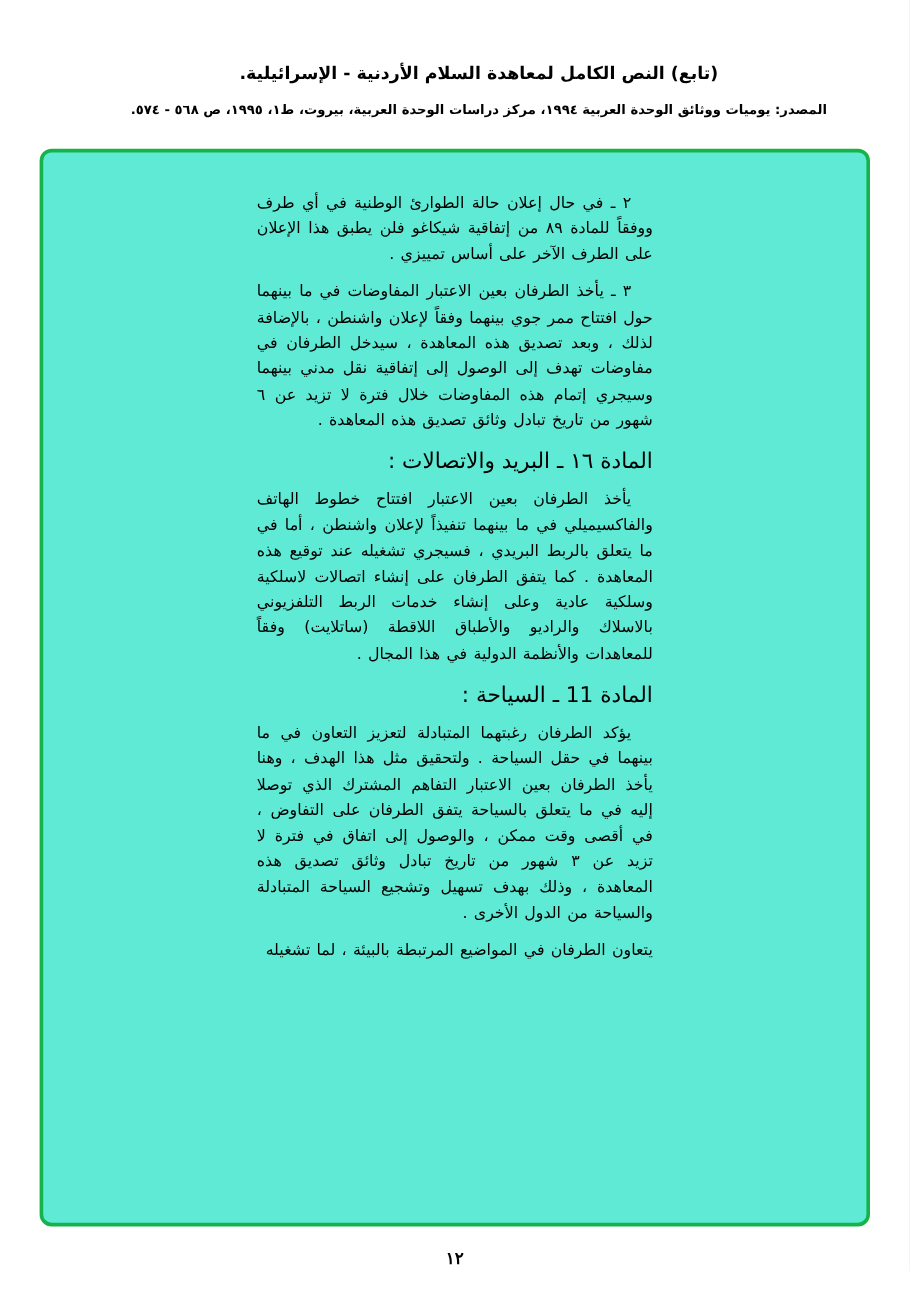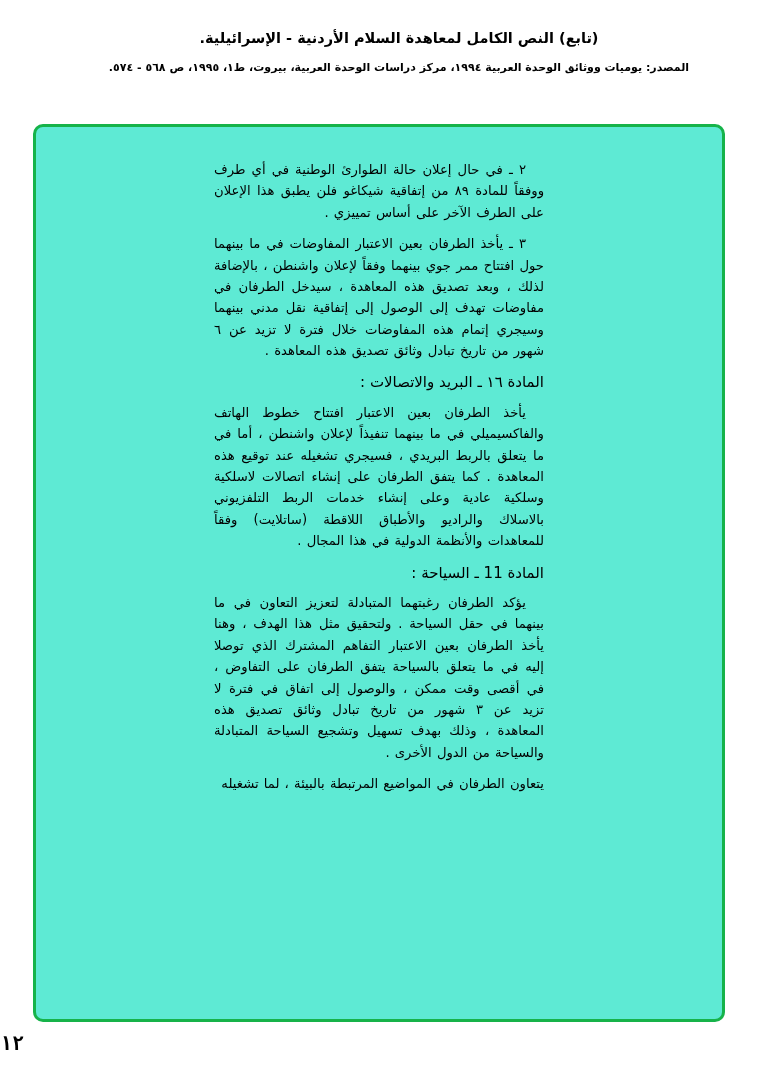--- a/index.html
+++ b/index.html
@@ -16,21 +16,21 @@
     overflow: hidden;
   }
   .page {
     width: 758px;
     height: 1078px;
     position: relative;
     box-sizing: border-box;
   }
   .doc-header {
     text-align: center;
-    padding-top: 28px;
+    padding-top: 52px;
     margin-left: 40px;
   }
   .doc-title {
     font-family: "DejaVu Sans", sans-serif;
     font-size: 14.5px;
     font-weight: bold;
     letter-spacing: 0;
     direction: rtl;
     line-height: 1.4;
   }
@@ -79,37 +79,37 @@
     text-align-last: right;
     text-indent: 18px;
     word-spacing: 1px;
   }
   p.para.noindent {
     text-indent: 0;
   }
   p.heading {
     margin: 10px 0 8px 0;
     font-family: "DejaVu Sans", sans-serif;
-    font-size: 15px;
+    font-size: 18px;
     line-height: 1.5;
     direction: rtl;
     text-align: center;
     text-indent: 0;
   }
   p.last {
     margin-bottom: 0;
   }
   .page-number {
     position: absolute;
     bottom: 22px;
     left: 0;
     right: 0;
-    text-align: left;
-    font-family: Liberation Mono, monospace;
-    font-size: 20px;
+    text-align: center;
+    font-family: Liberation Sans, sans-serif;
+    font-size: 14px;
     font-weight: bold;
     letter-spacing: 2px;
     direction: rtl;
   }
 </style>
 </head>
 <body>
 
 <div class="page">
 

